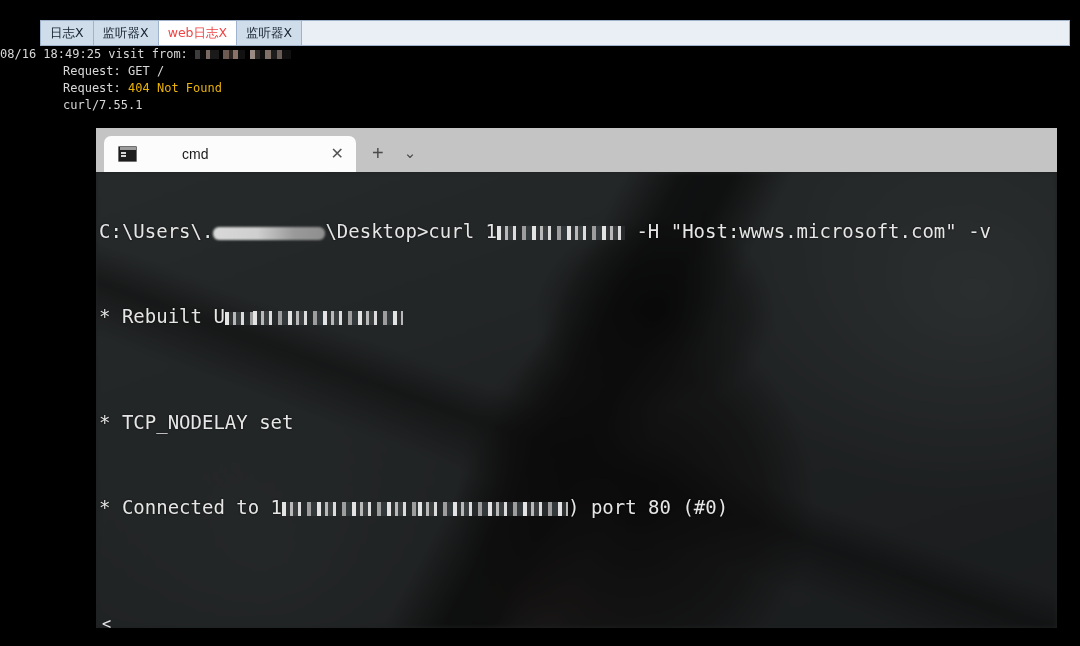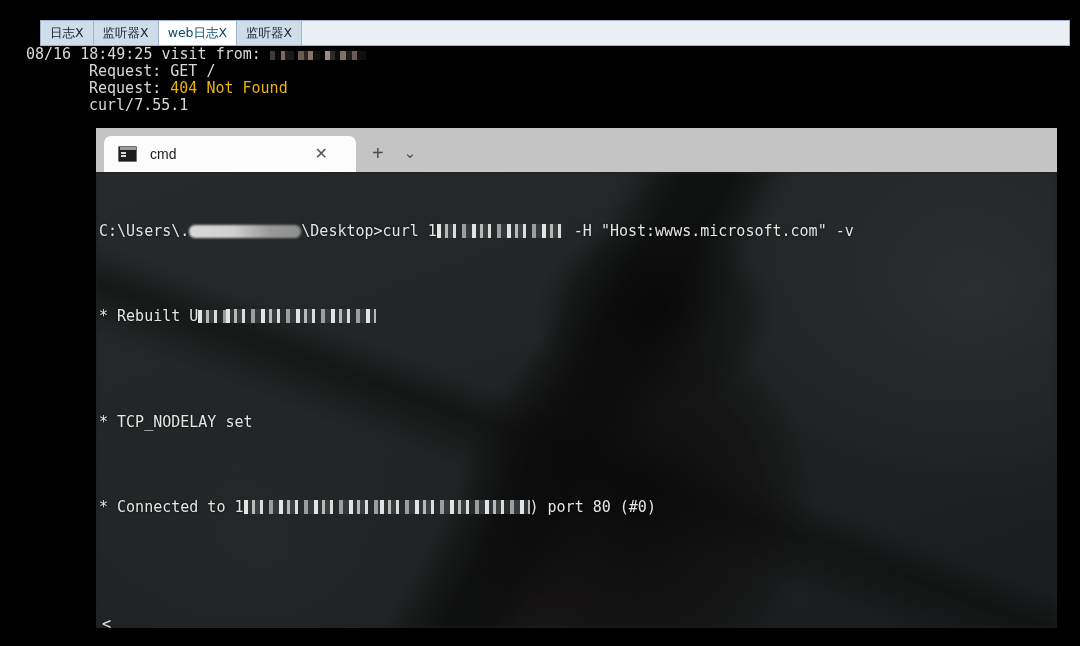--- a/index.html
+++ b/index.html
@@ -38,40 +38,39 @@
     background: #cfdcea;
     border-right: 1px solid #9fb3cc;
     box-sizing: border-box;
     white-space: nowrap;
     font-family: "DejaVu Sans", "Liberation Sans", sans-serif;
     letter-spacing: 0px;
     cursor: default;
   }
   .app-tab.active {
     background: #ffffff;
-    color: #0c4a6e;
+    color: #ef4444;
   }
   #tab-strip-filler {
     flex: 1;
     background: #eaeef5;
   }
 
   
   #log-area {
     position: absolute;
     left: 0px;
     top: 46px;
     width: 1040px;
     height: 80px;
     background: #000000;
     font-family: "DejaVu Sans Mono", "Liberation Mono", monospace;
-    font-size: 15px;
+    font-size: 12px;
     line-height: 17px;
     color: #d8d8d8;
-    padding-left: 26px;
     box-sizing: border-box;
   }
   .log-line { white-space: pre; height: 17px; }
   .log-indent { padding-left: 63px; }
   .log-404 { color: #eab308; }
   .redact-ip {
     display: inline-block;
     width: 96px;
     height: 9px;
     vertical-align: -1px;
@@ -103,23 +102,24 @@
     position: relative;
   }
   #term-tab {
     margin-left: 8px;
     width: 252px;
     height: 36px;
     background: #fcfcfc;
     border-radius: 7px 7px 0 0;
     display: flex;
     align-items: center;
-    padding: 0 26px 0 14px;
-    box-sizing: border-box;
-    position: relative;
+    padding: 0 10px 0 14px;
+    box-sizing: border-box;
+    position: relative;
+    gap: 32px;
   }
   #term-tab-icon {
     width: 17px;
     height: 14px;
     background: #1d1d1d;
     border: 1px solid #707070;
     border-radius: 1px;
     flex: 0 0 auto;
     position: relative;
     overflow: hidden;
@@ -197,21 +197,21 @@
     position: absolute;
     inset: 0;
     background: rgba(12,12,12,0.40);
   }
   #terminal-text {
     position: absolute;
     inset: 0;
     padding: 6px 0 0 3px;
     box-sizing: border-box;
     font-family: "DejaVu Sans Mono", "Liberation Mono", monospace;
-    font-size: 15px;
+    font-size: 19px;
     line-height: 21.3px;
     color: #e6e6e6;
     white-space: pre;
     letter-spacing: 0px;
     text-shadow: 0 0 2px rgba(0,0,0,0.85);
   }
   .t-line { height: 21.3px; }
   .redact-user {
     display: inline-block;
     width: 112px;

